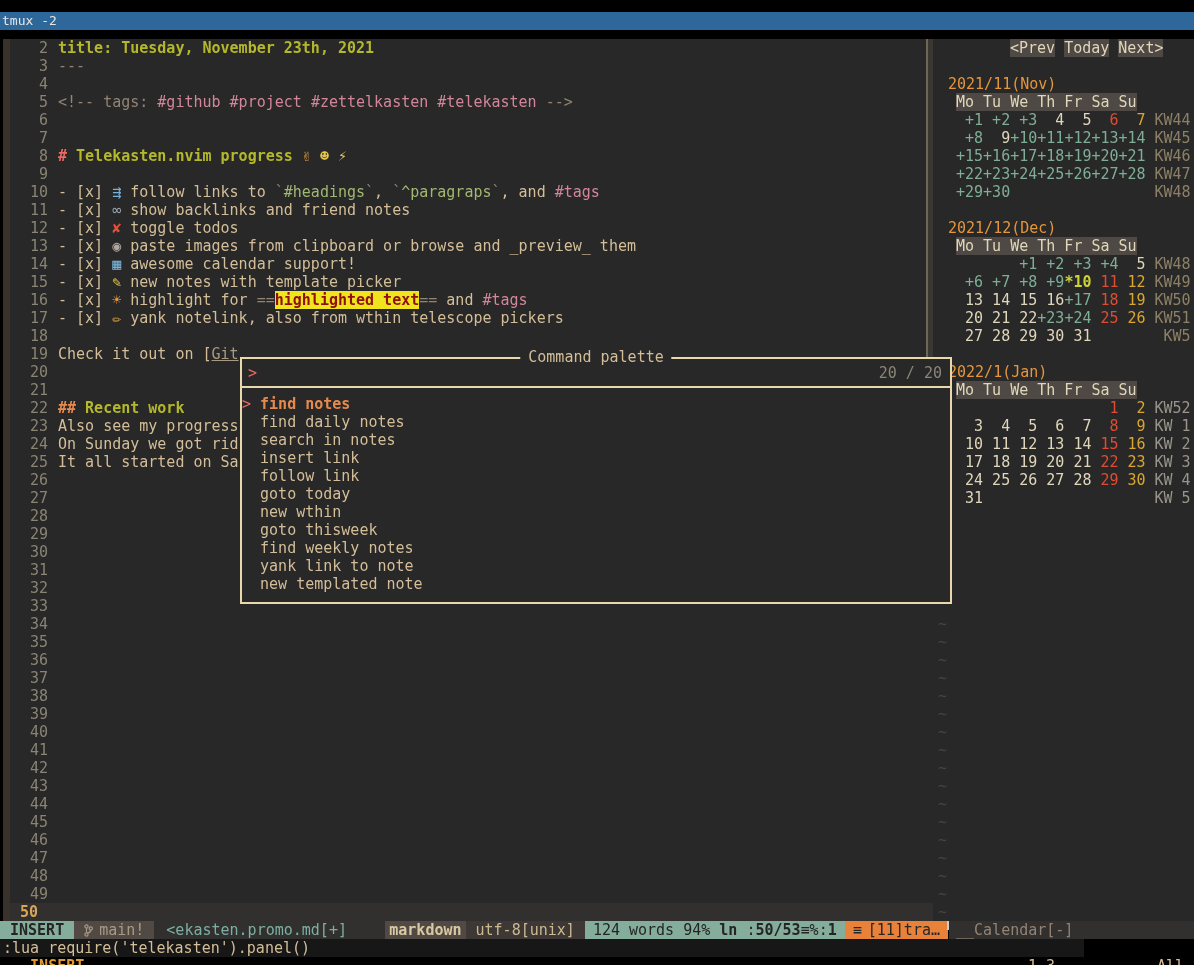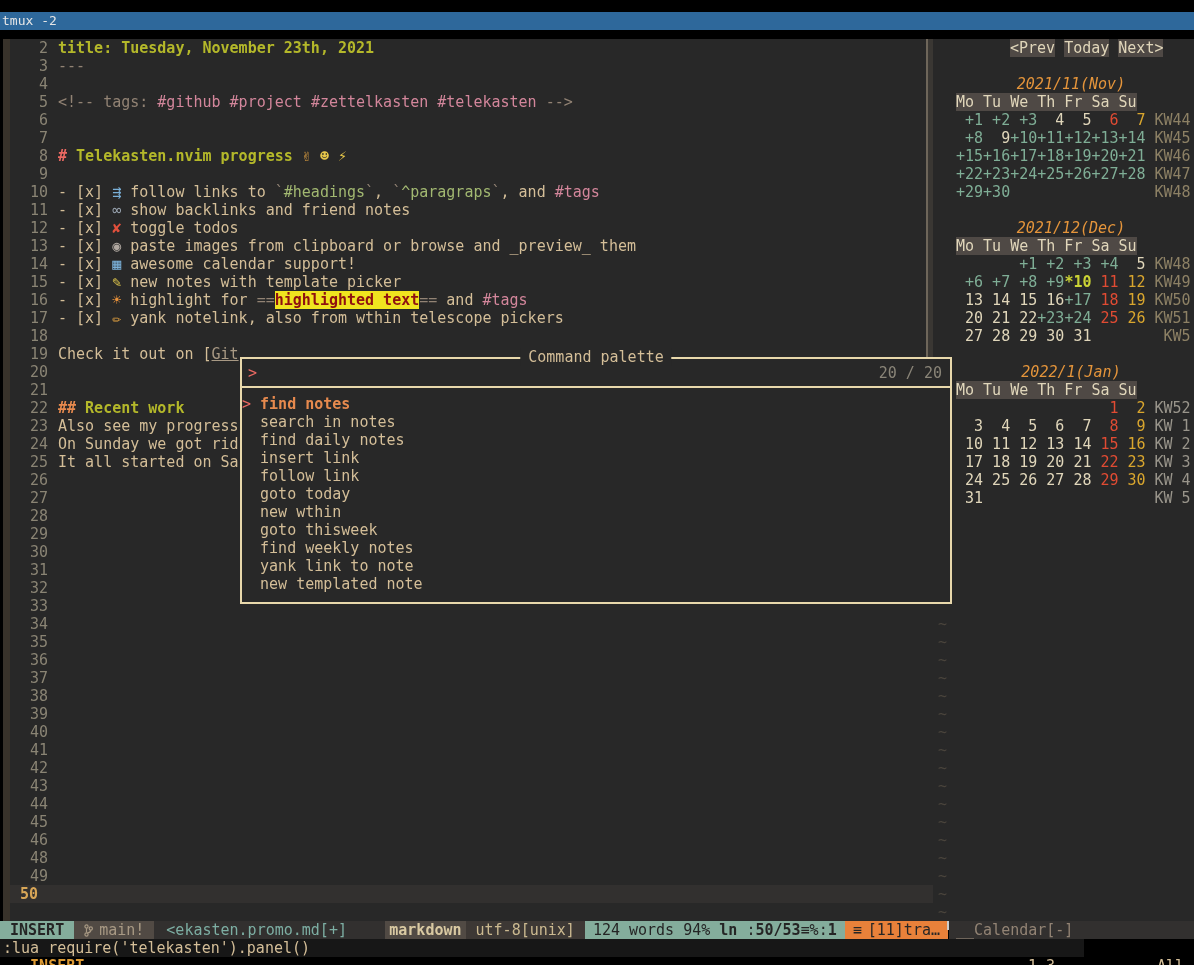--- a/index.html
+++ b/index.html
@@ -30,21 +30,21 @@
   .sg-e-cool{color:#e8c84a}.sg-e-zap{color:#e8c84a}
   
   #sep1{position:absolute;left:926px;top:27px;width:2px;height:318px;background:#6e665a;}
   #strip{position:absolute;left:928px;top:27px;width:20px;height:318px;background:#3a3733;}
   #sep2{position:absolute;left:933px;top:592px;width:2px;height:317px;background:#5f574d;}
   
   #calwin{position:absolute;left:933px;top:27px;width:261px;height:882px;background:#282828;}
   #calnav{position:absolute;left:933px;top:27px;width:261px;height:18px;display:flex;gap:9px;padding-left:77px;box-sizing:border-box;}
   .btn{background:#4f4945;color:#e0d6ba;white-space:pre;}
   #months{position:absolute;left:948px;top:63px;width:246px;}
-  .mtitle{height:18px;text-align:center;color:#e5953b;white-space:pre;font-style:italic;}
+  .mtitle{height:18px;text-align:left;color:#e5953b;white-space:pre;}
   .mhead{height:18px;white-space:pre;padding-left:8px;}
   .mhead span{background:#4f4945;color:#e0d6ba;}
   .mrow{height:18px;white-space:pre;padding-left:8px;}
   .mgap{height:18px;}
   .cd-n{color:#7fae96}
   .cd-d{color:#e0d6ba}
   .cd-sa{color:#e04b33}
   .cd-su{color:#d9a62e}
   .cd-td{color:#cbd335;font-weight:bold}
   .kw{display:inline-block;width:45px;text-align:right;color:#8d8165;}
@@ -136,20 +136,21 @@
         <div class="ln"><span class="num">37</span></div>
         <div class="ln"><span class="num">38</span></div>
         <div class="ln"><span class="num">39</span></div>
         <div class="ln"><span class="num">40</span></div>
         <div class="ln"><span class="num">41</span></div>
         <div class="ln"><span class="num">42</span></div>
         <div class="ln"><span class="num">43</span></div>
         <div class="ln"><span class="num">44</span></div>
         <div class="ln"><span class="num">45</span></div>
         <div class="ln"><span class="num">46</span></div>
+        <div class="ln"><span class="num">47</span></div>
         <div class="ln"><span class="num">48</span></div>
         <div class="ln"><span class="num">49</span></div>
         <div class="ln cur"><span class="num">50</span></div>
       </div>
     </div>
 
   <div id="sep1"></div>
   <div id="strip"></div>
   <div id="sep2"></div>
 
@@ -206,22 +207,22 @@
     </div>
 
   <div id="palette">
     <span id="ptitle">Command palette</span>
     <div id="pinput">
       <span id="pprompt">&gt;</span>
       <span id="pcount">20 / 20</span>
     </div>
     <div id="plist">
         <div class="pitem sel"><span class="pfx">&gt; </span><span class="plabel">find notes</span></div>
+        <div class="pitem"><span class="pfx">  </span><span class="plabel">find daily notes</span></div>
         <div class="pitem"><span class="pfx">  </span><span class="plabel">search in notes</span></div>
-        <div class="pitem"><span class="pfx">  </span><span class="plabel">find daily notes</span></div>
         <div class="pitem"><span class="pfx">  </span><span class="plabel">insert link</span></div>
         <div class="pitem"><span class="pfx">  </span><span class="plabel">follow link</span></div>
         <div class="pitem"><span class="pfx">  </span><span class="plabel">goto today</span></div>
         <div class="pitem"><span class="pfx">  </span><span class="plabel">new wthin</span></div>
         <div class="pitem"><span class="pfx">  </span><span class="plabel">goto thisweek</span></div>
         <div class="pitem"><span class="pfx">  </span><span class="plabel">find weekly notes</span></div>
         <div class="pitem"><span class="pfx">  </span><span class="plabel">yank link to note</span></div>
         <div class="pitem"><span class="pfx">  </span><span class="plabel">new templated note</span></div>
       </div>
   </div>

